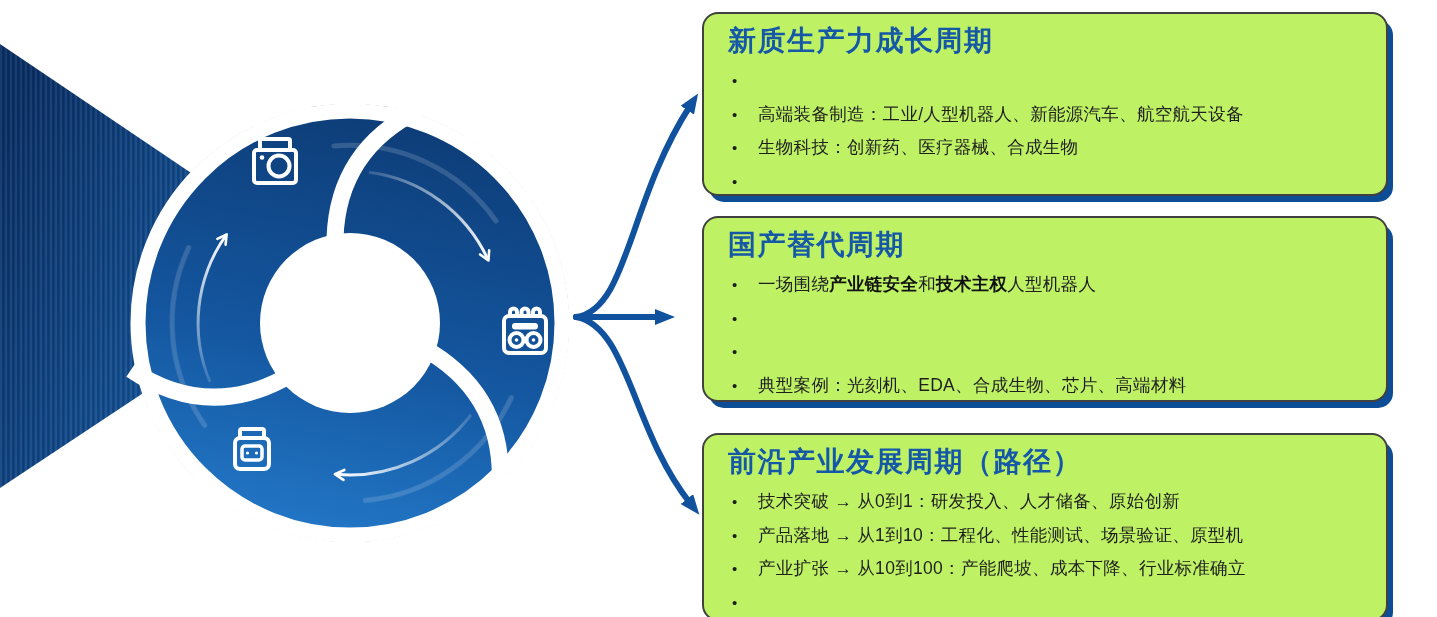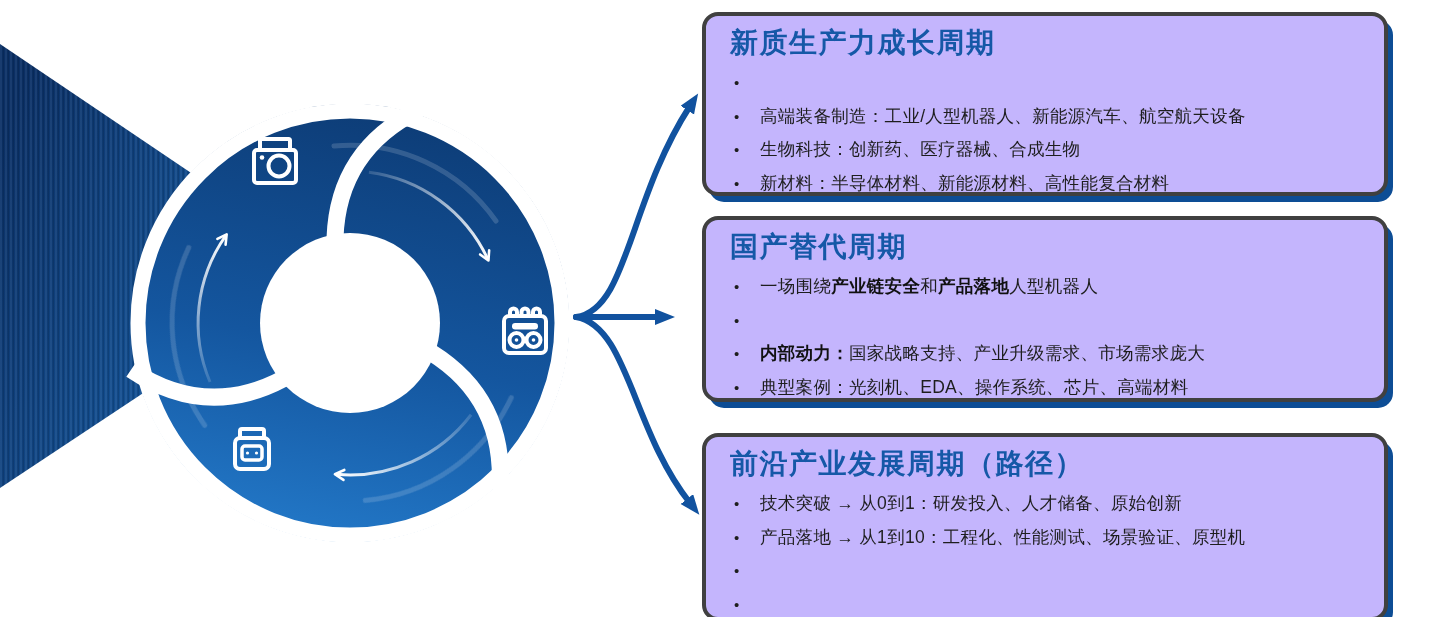--- a/index.html
+++ b/index.html
@@ -1,20 +1,20 @@
 <!DOCTYPE html>
 <html><head>
 <meta charset="utf-8">
 <style>
   html,body{margin:0;padding:0;background:#ffffff;}
   body{font-family:"Liberation Sans","DejaVu Sans",sans-serif;}
   .stage{position:relative;width:1437px;height:617px;background:#ffffff;overflow:hidden;}
   .diagram-svg{position:absolute;left:0;top:0;z-index:1;}
-  .card{position:absolute;left:702px;width:686px;box-sizing:border-box;background:#c4b5fd;
-        border:4px solid #404040;border-radius:16px;box-shadow:6px 7px 0 -1px #0D4D95;
+  .card{position:absolute;left:702px;width:686px;box-sizing:border-box;background:#bef264;
+        border:2px solid #404040;border-radius:16px;box-shadow:6px 7px 0 -1px #0D4D95;
         padding:8px 20px 6px 24px;z-index:2;}
   .card-1{top:12px;height:184px;}
   .card-2{top:216px;height:186px;}
   .card-3{top:433px;height:188px;}
   .card h2{margin:0 0 4px 0;font-size:28px;line-height:38px;font-weight:bold;
            color:#1558A7;letter-spacing:1.5px;}
   ul.bullets{list-style:none;margin:0;padding:0;}
   ul.bullets li{display:flex;align-items:baseline;font-size:17.5px;line-height:33.5px;
                 color:#1e1e1e;letter-spacing:0.3px;}
   ul.bullets .dot{flex:none;width:26px;text-align:left;padding-left:4px;font-size:15px;color:#1e1e1e;}
@@ -125,59 +125,58 @@
         <li>
           <span class="dot">•</span>
           <span class="txt"><span>高端装备制造：工业/人型机器人、新能源汽车、航空航天设备</span></span>
         </li>
         <li>
           <span class="dot">•</span>
           <span class="txt"><span>生物科技：创新药、医疗器械、合成生物</span></span>
         </li>
         <li>
           <span class="dot">•</span>
-          <span class="txt"><span>新材料：半导体材料、新能源材料、高性能复合材料</span></span>
         </li>
       </ul>
   </div>
 
   <div class="card card-2">
     <h2>国产替代周期</h2>
     <ul class="bullets">
         <li>
           <span class="dot">•</span>
-          <span class="txt"><span>一场围绕</span><b>产业链安全</b><span>和</span><b>产品落地</b><span>人型机器人</span></span>
+          <span class="txt"><span>一场围绕</span><b>产业链安全</b><span>和</span><b>技术主权</b><span>人型机器人</span></span>
         </li>
         <li>
           <span class="dot">•</span>
         </li>
         <li>
           <span class="dot">•</span>
-          <span class="txt"><b>内部动力：</b><span>国家战略支持、产业升级需求、市场需求庞大</span></span>
         </li>
         <li>
           <span class="dot">•</span>
-          <span class="txt"><span>典型案例：光刻机、EDA、操作系统、芯片、高端材料</span></span>
+          <span class="txt"><span>典型案例：光刻机、EDA、合成生物、芯片、高端材料</span></span>
         </li>
       </ul>
   </div>
 
   <div class="card card-3">
     <h2>前沿产业发展周期（路径）</h2>
     <ul class="bullets">
         <li>
           <span class="dot">•</span>
           <span class="txt"><span>技术突破 → 从0到1：研发投入、人才储备、原始创新</span></span>
         </li>
         <li>
           <span class="dot">•</span>
           <span class="txt"><span>产品落地 → 从1到10：工程化、性能测试、场景验证、原型机</span></span>
         </li>
         <li>
           <span class="dot">•</span>
+          <span class="txt"><span>产业扩张 → 从10到100：产能爬坡、成本下降、行业标准确立</span></span>
         </li>
         <li>
           <span class="dot">•</span>
         </li>
       </ul>
   </div>
 
 </div>
 
 </body></html>

